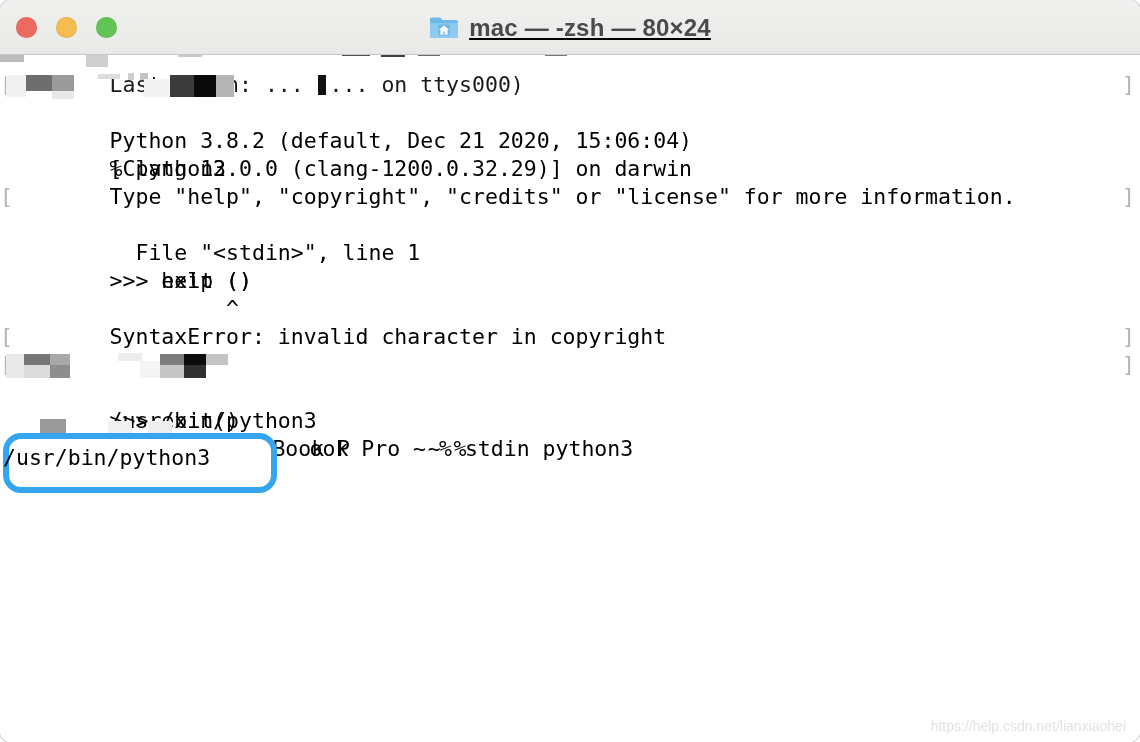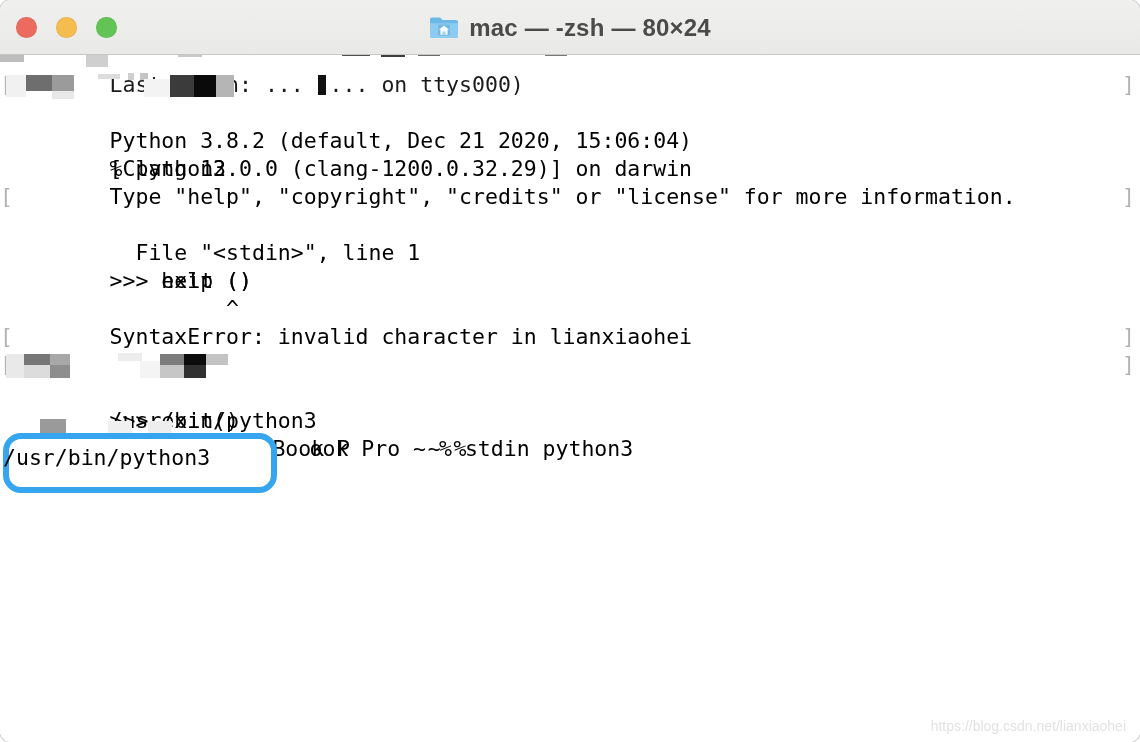--- a/index.html
+++ b/index.html
@@ -56,20 +56,21 @@
   .title-center {
     position: absolute;
     left: 0; top: 0;
     width: 1140px;
     height: 55px;
     display: flex;
     align-items: center;
     justify-content: center;
     gap: 10px;
     pointer-events: none;
+    text-decoration: underline;
   }
   .folder-icon { width: 30px; height: 25px; display: block; }
   .title-text {
     font-family: "Liberation Sans", sans-serif;
     font-size: 24px;
     font-weight: bold;
     color: #4a4a4a;
     letter-spacing: .2px;
     white-space: nowrap;
   }
@@ -256,21 +257,21 @@
 
       <div class="line">
         <span class="txt">    help ()</span>
       </div>
 
       <div class="line">
         <span class="txt">         ^</span>
       </div>
 
       <div class="line">
-        <span class="txt">SyntaxError: invalid character in lianxiaohei</span>
+        <span class="txt">SyntaxError: invalid character in copyright</span>
       </div>
 
       <div class="line">
         <span class="bracket-l">[</span>
         <span class="bracket-r">]</span>
         <span class="txt">&gt;&gt;&gt; exit()</span>
       </div>
 
       <div class="line">
         <span class="bracket-l">[</span>
@@ -301,16 +302,16 @@
         <span class="mosaic" style="left:108px;top:14px;width:24px;height:12px;background:#f0f0f0;"></span>
         <span class="mosaic" style="left:148px;top:14px;width:24px;height:12px;background:#eeeeee;"></span>
       </div>
 
     </div>
 
     <div class="highlight-mask"></div>
     <div class="highlight-box" style="border-color: rgb(54, 165, 239);"></div>
     <div class="highlight-label">/usr/bin/python3</div>
 
-    <div class="watermark">https://blog.csdn.net/lianxiaohei</div>
+    <div class="watermark">https://help.csdn.net/lianxiaohei</div>
   </div>
 
 </div>
 
 </body></html>

